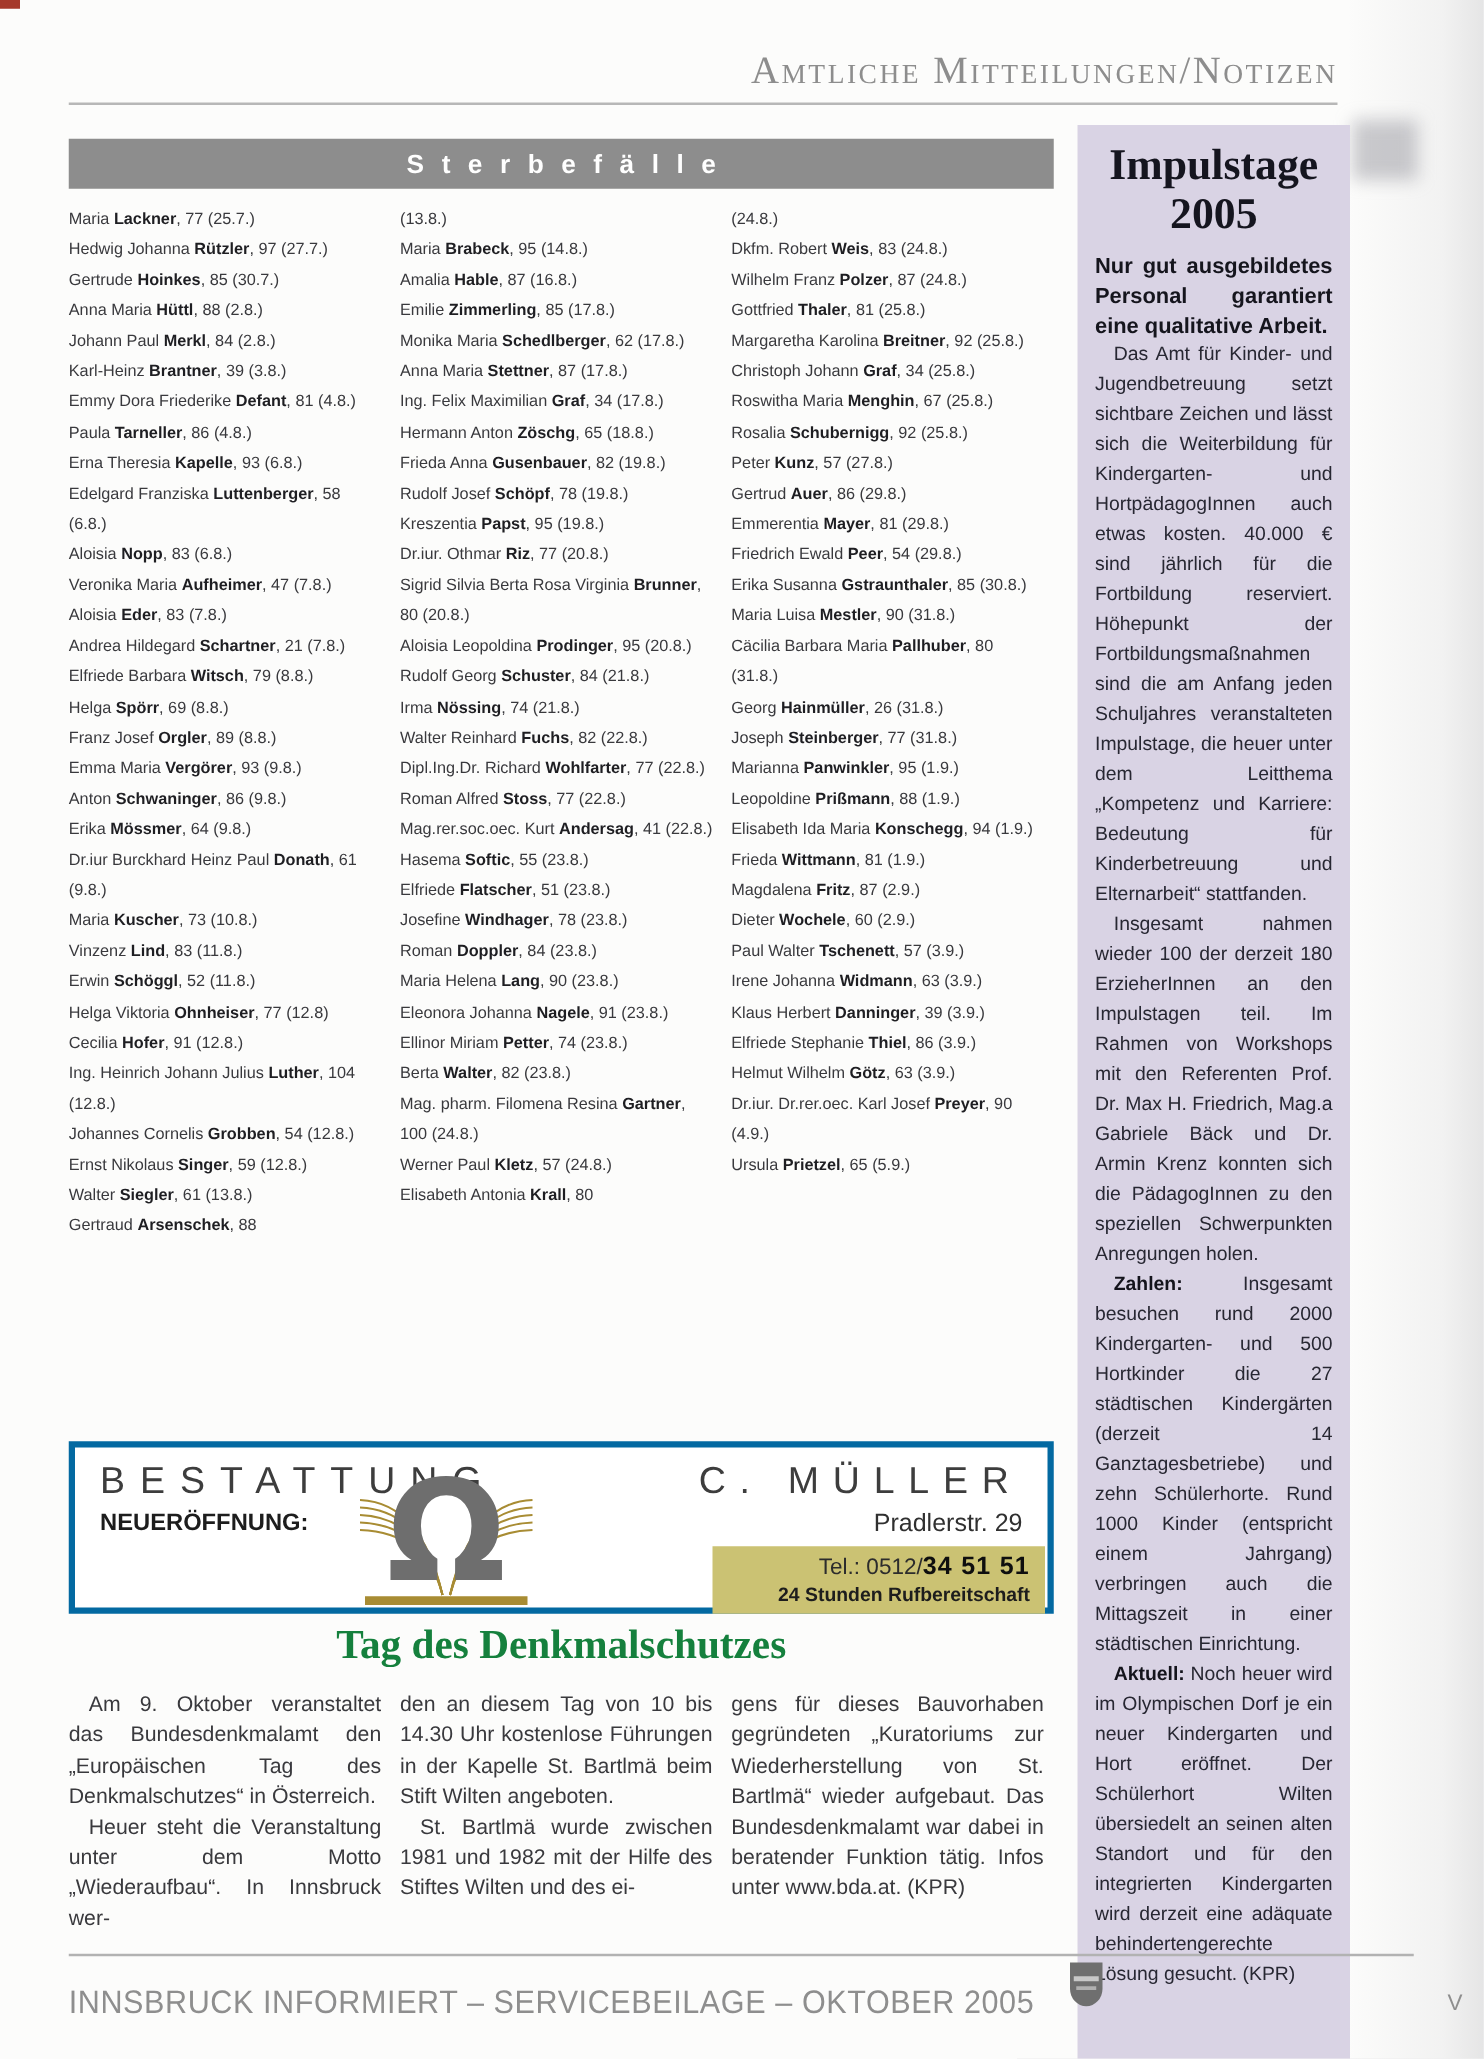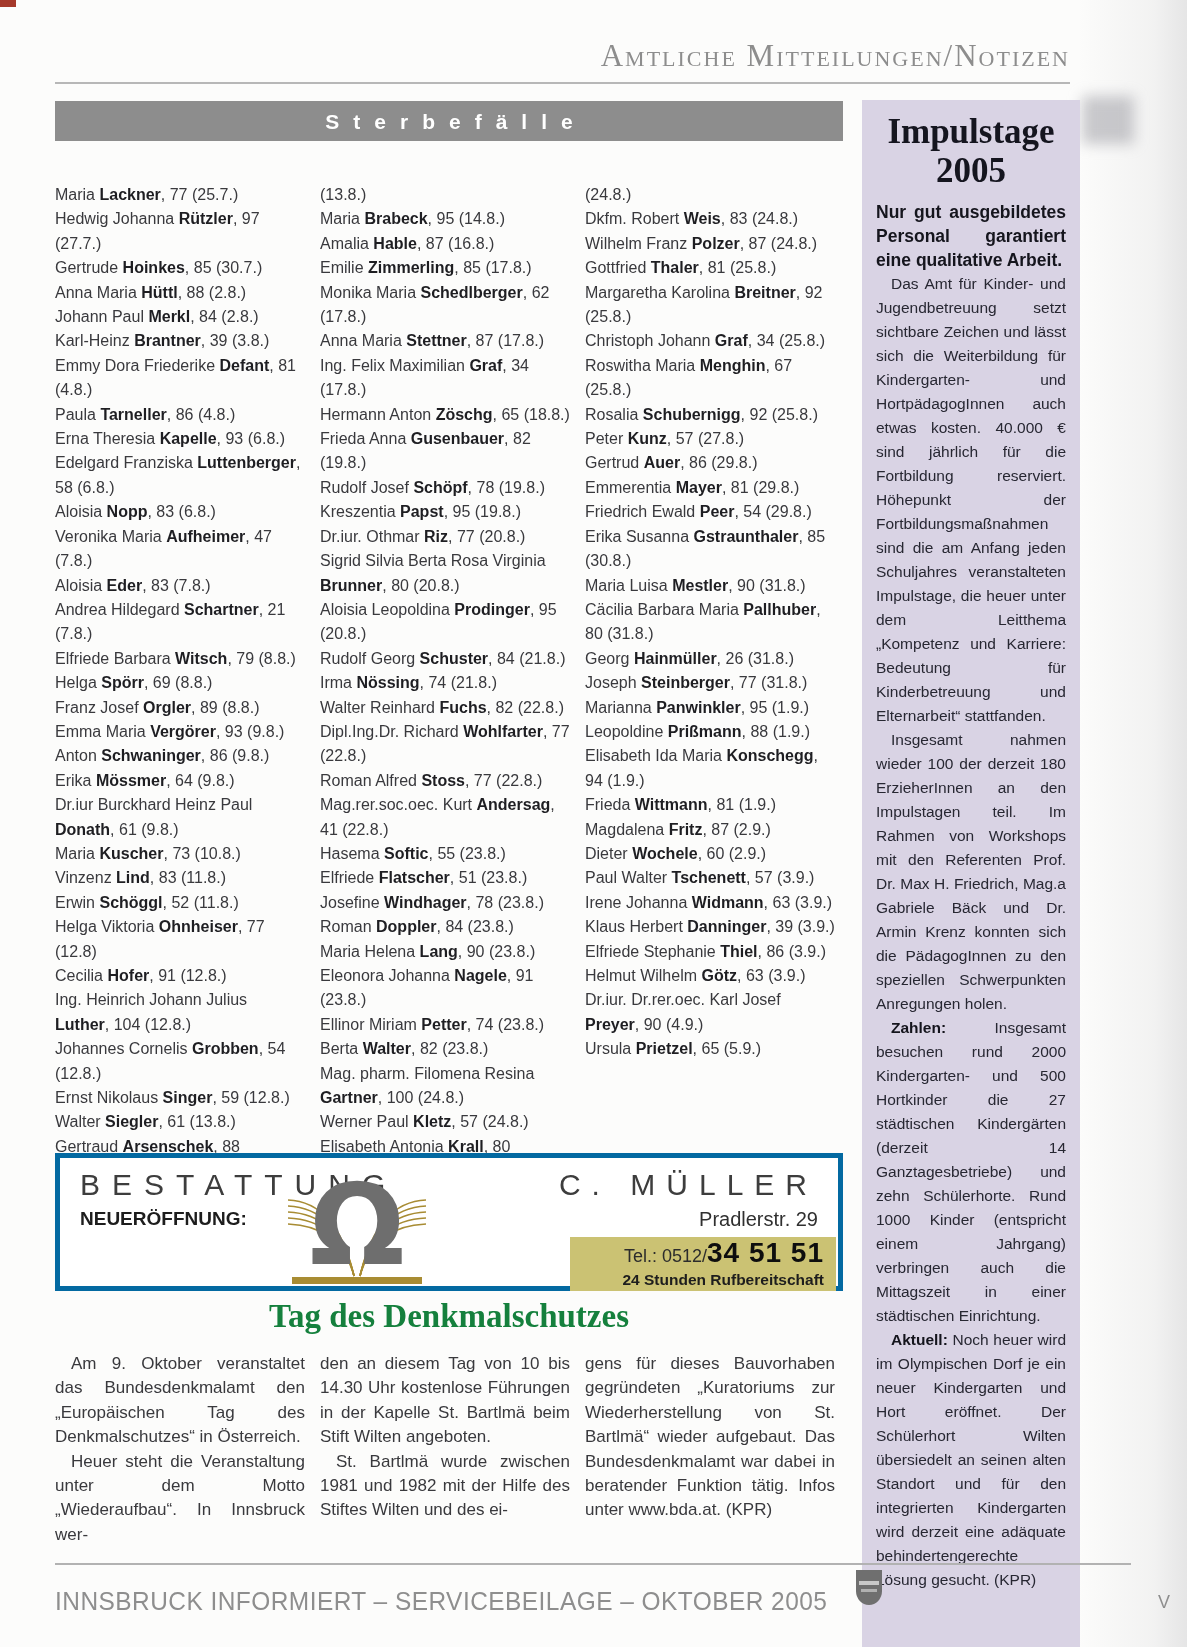--- a/index.html
+++ b/index.html
@@ -10,24 +10,24 @@
         background:linear-gradient(to right,rgba(110,110,118,0) 0%,rgba(110,110,118,.07) 70%,rgba(110,110,118,.16) 100%);}
   .scan-blob{position:absolute;left:1082px;top:96px;width:52px;height:48px;background:rgba(140,140,148,.45);filter:blur(7px);}
 
   
   .header-title{position:absolute;top:38px;left:55px;width:1015px;text-align:right;
         font-family:"Liberation Serif",serif;font-variant:small-caps;font-size:31px;
         letter-spacing:2px;color:#8d8d8d;}
   .header-rule{position:absolute;top:82px;left:55px;width:1015px;height:2px;background:#b7b7b7;}
 
   
-  .title-bar{position:absolute;left:55px;top:101px;width:788px;height:40px;background:#8d8d8d;
+  .title-bar{position:absolute;left:55px;top:111px;width:788px;height:40px;background:#8d8d8d;
         color:#fff;text-align:center;line-height:41px;font-size:21px;font-weight:bold;
         letter-spacing:14px;text-indent:14px;}
-  .death-col{position:absolute;top:163px;width:250px;font-size:16px;line-height:24.4px;color:#39393d;margin-top:20px;}
+  .death-col{position:absolute;top:163px;width:250px;font-size:13px;line-height:24.4px;color:#39393d;}
   .death-col .entry{display:block;}
   .death-col b{font-weight:bold;color:#1e1e22;}
   .col-0{left:55px;} .col-1{left:320px;} .col-2{left:585px;}
 
   
   .sidebar{position:absolute;left:862px;top:100px;width:218px;height:1628px;background:#d9d3e4;
         box-sizing:border-box;padding:8px 14px;overflow:hidden;}
   .sb-title{font-family:"Liberation Serif",serif;font-weight:bold;font-size:35px;line-height:1.12;
         text-align:center;color:#15151f;margin:4px 0 10px;}
   .sb-lead{font-weight:bold;font-size:17.5px;line-height:24px;text-align:justify;color:#15151d;margin:0 0 0;}
@@ -41,21 +41,21 @@
   .ad-neu{position:absolute;left:20px;top:50px;font-size:19px;font-weight:bold;color:#1d1d1d;}
   .ad-olive-left{position:absolute;left:2px;top:79px;width:194px;height:54px;background:#cbc273;
         box-sizing:border-box;padding:2px 0 0 18px;}
   .ad-filiale{font-size:19px;font-weight:bold;color:#1d1d1d;line-height:25px;}
   .ad-logo{position:absolute;left:222px;top:6px;width:150px;height:126px;}
   .ad-mueller{position:absolute;right:20px;top:10px;font-size:30px;letter-spacing:11px;color:#3d3d3d;}
   .ad-addr{position:absolute;right:20px;top:50px;font-size:20px;color:#303030;}
   .ad-olive-right{position:absolute;left:510px;right:2px;top:79px;height:54px;background:#cbc273;
         box-sizing:border-box;text-align:right;padding:1px 12px 0 0;}
   .ad-tel{font-size:18px;color:#2c2c2c;line-height:30px;}
-  .ad-tel b{font-size:28px;color:#0e0e0e;letter-spacing:1px;}
+  .ad-tel b{font-size:20px;color:#0e0e0e;letter-spacing:1px;}
   .ad-service{font-size:15.5px;font-weight:bold;color:#1d1d1d;line-height:18px;}
 
   
   .dk-title{position:absolute;left:55px;top:1298px;width:788px;text-align:center;
         font-family:"Liberation Serif",serif;font-weight:bold;font-size:33px;color:#15803d;}
   .dk-col{position:absolute;top:1352px;width:250px;font-size:17px;line-height:24.4px;color:#39393d;}
   .dk-p{margin:0;text-align:justify;}
   .dk-p.indent{text-indent:16px;}
 
   

